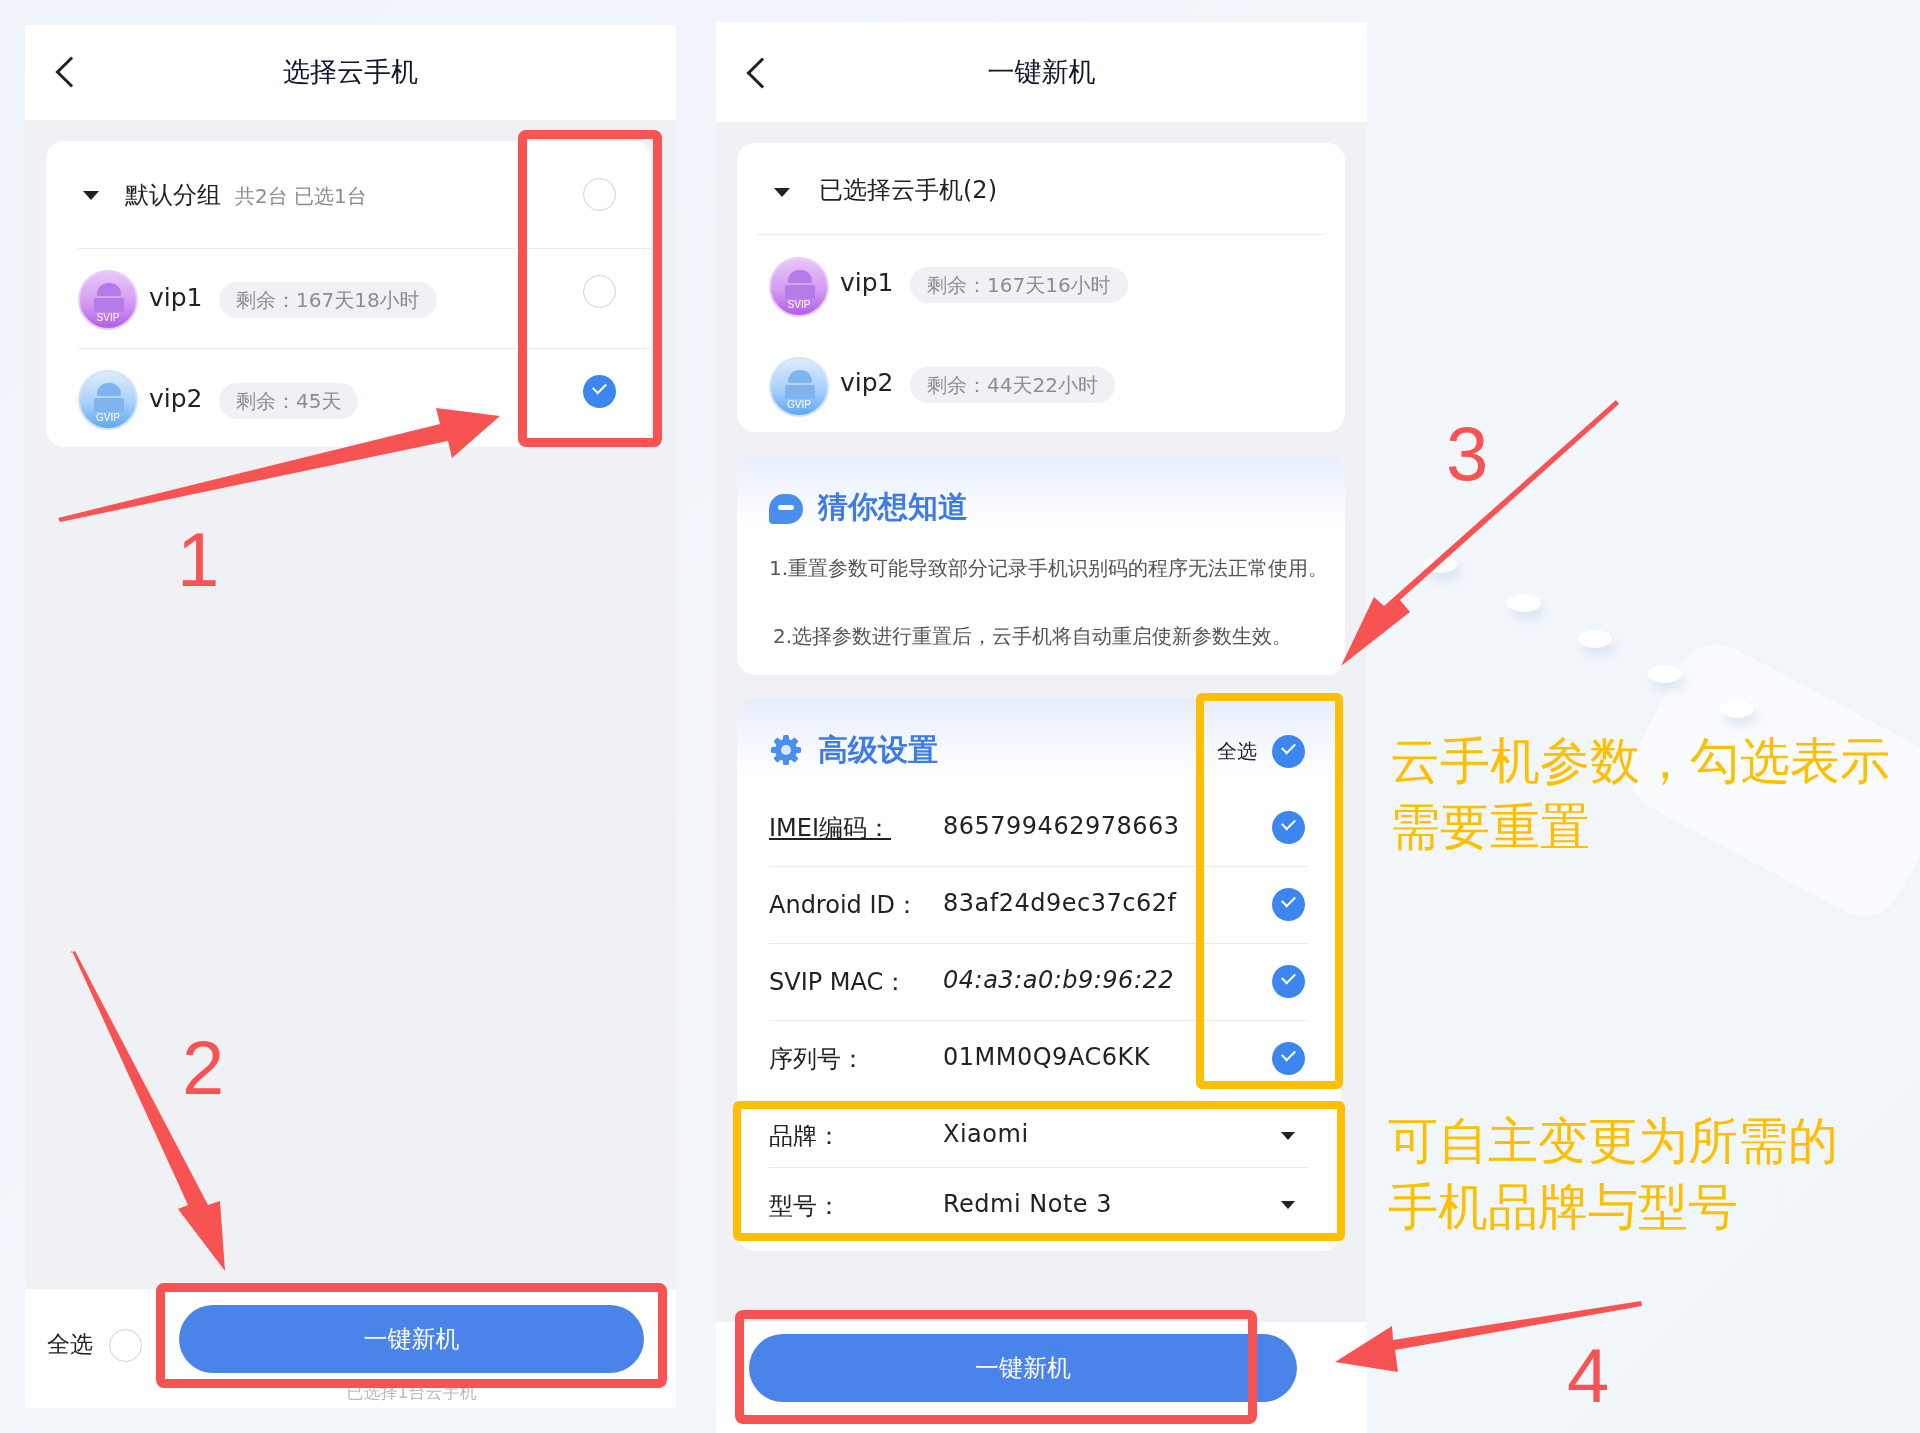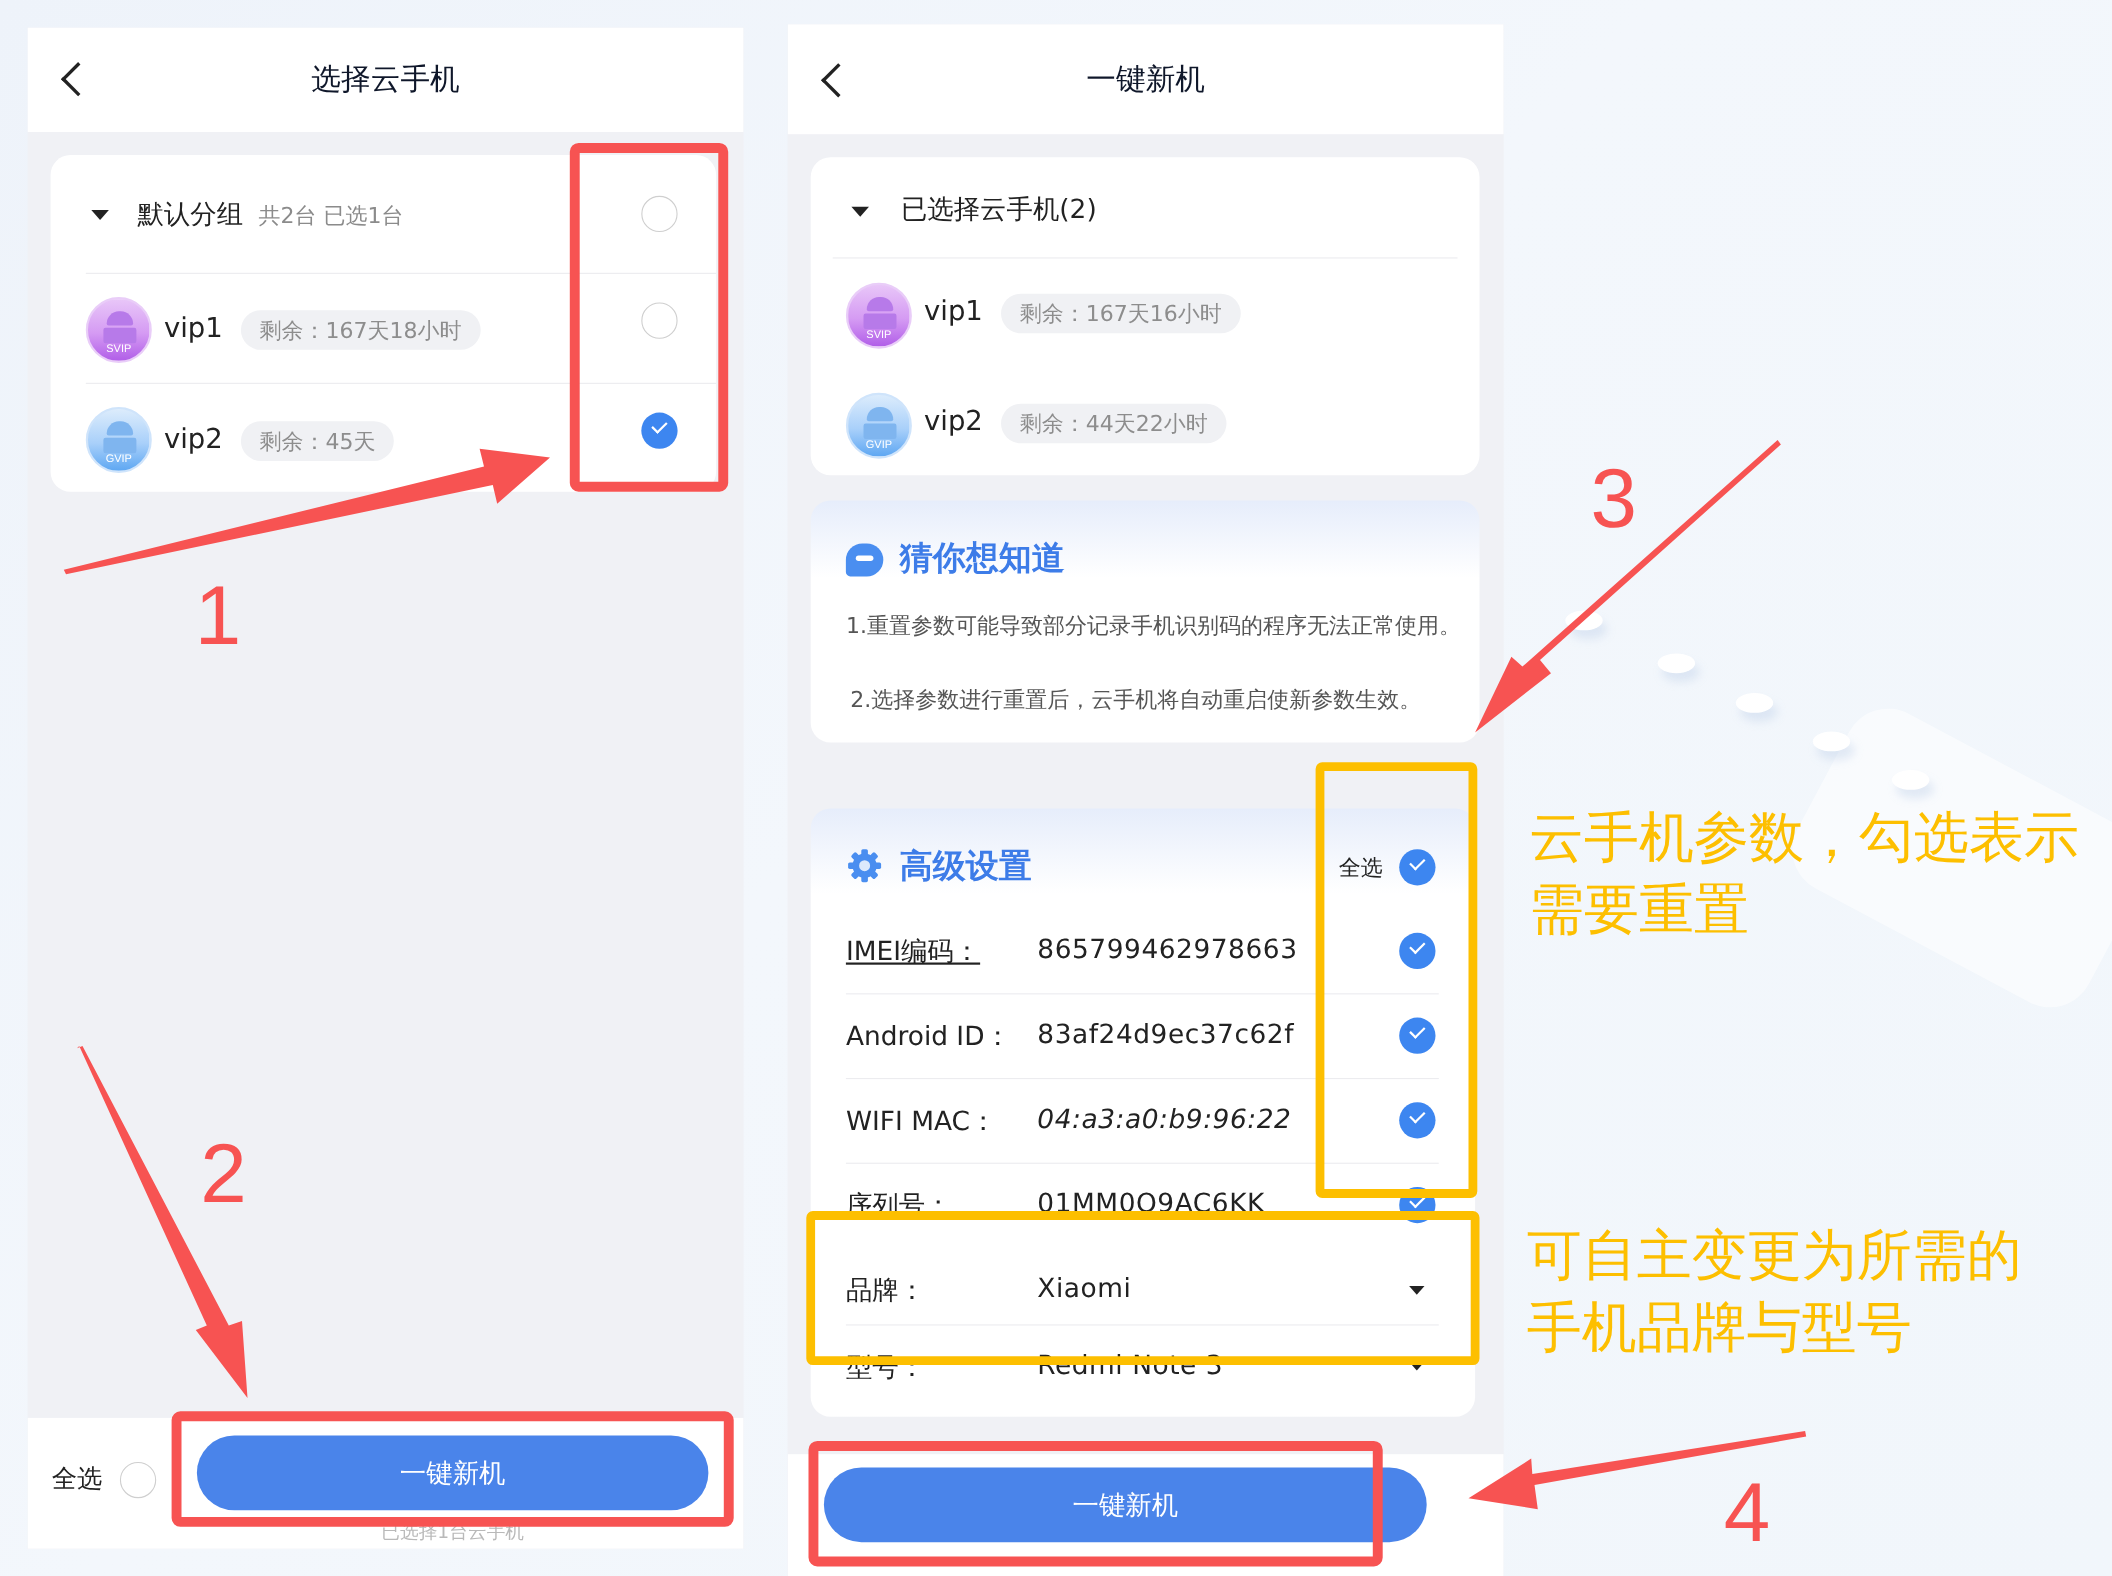--- a/index.html
+++ b/index.html
@@ -152,21 +152,21 @@
 
   <div class="card tips-card" style="left:21px; top:433px; width:608px; height:220px;">
     <span style="position:absolute; left:32px; top:39px; width:34px; height:30px; border-radius:15px 15px 15px 4px; background:#4a8ef0;">
       <span style="position:absolute; left:9px; top:11px; width:16px; height:5px; border-radius:3px; background:#fff;"></span>
     </span>
     <div class="section-title" style="left:81px; top:32px;">猜你想知道</div>
     <div class="tips-text" style="left:32px; top:96px; width:560px;">1.重置参数可能导致部分记录手机识别码的程序无法正常使用。</div>
     <div class="tips-text" style="left:36px; top:164px; width:560px;">2.选择参数进行重置后，云手机将自动重启使新参数生效。</div>
   </div>
 
-  <div class="card adv-card" style="left:21px; top:713px; width:604px; height:553px;padding-left:48px;">
+  <div class="card adv-card" style="left:21px; top:676px; width:604px; height:553px;padding-left:48px;">
     <span style="position:absolute; left:32px; top:35px; width:34px; height:34px;">
       <svg width="34" height="34" viewBox="0 0 34 34">
         <g fill="#4a8ef0">
           <circle cx="17" cy="17" r="11"></circle>
           <rect x="14" y="2" width="6" height="8" rx="1.5"></rect>
           <rect x="14" y="24" width="6" height="8" rx="1.5"></rect>
           <rect x="2" y="14" width="8" height="6" rx="1.5"></rect>
           <rect x="24" y="14" width="8" height="6" rx="1.5"></rect>
           <rect x="14" y="2" width="6" height="8" rx="1.5" transform="rotate(45 17 17)"></rect>
           <rect x="14" y="24" width="6" height="8" rx="1.5" transform="rotate(45 17 17)"></rect>
@@ -188,21 +188,21 @@
     <div class="divider" style="left:32px; right:33px; top:168px;"></div>
 
     <div>
       <div class="param-label" style="left:32px; top:191px;">Android ID：</div>
       <div class="param-value" style="left:206px; top:191px;">83af24d9ec37c62f</div>
       <span class="radio checked" style="left:535px; top:190px;"></span>
     </div>
     <div class="divider" style="left:32px; right:33px; top:245px;"></div>
 
     <div>
-      <div class="param-label" style="left:32px; top:268px;">WIFI MAC：</div>
+      <div class="param-label" style="left:32px; top:268px;">SVIP MAC：</div>
       <div class="param-value" style="left:206px; top:268px;font-style:italic;">04:a3:a0:b9:96:22</div>
       <span class="radio checked" style="left:535px; top:267px;"></span>
     </div>
     <div class="divider" style="left:32px; right:33px; top:322px;"></div>
 
     <div>
       <div class="param-label" style="left:32px; top:345px;">序列号：</div>
       <div class="param-value" style="left:206px; top:345px;">01MM0Q9AC6KK</div>
       <span class="radio checked" style="left:535px; top:344px;"></span>
     </div>

